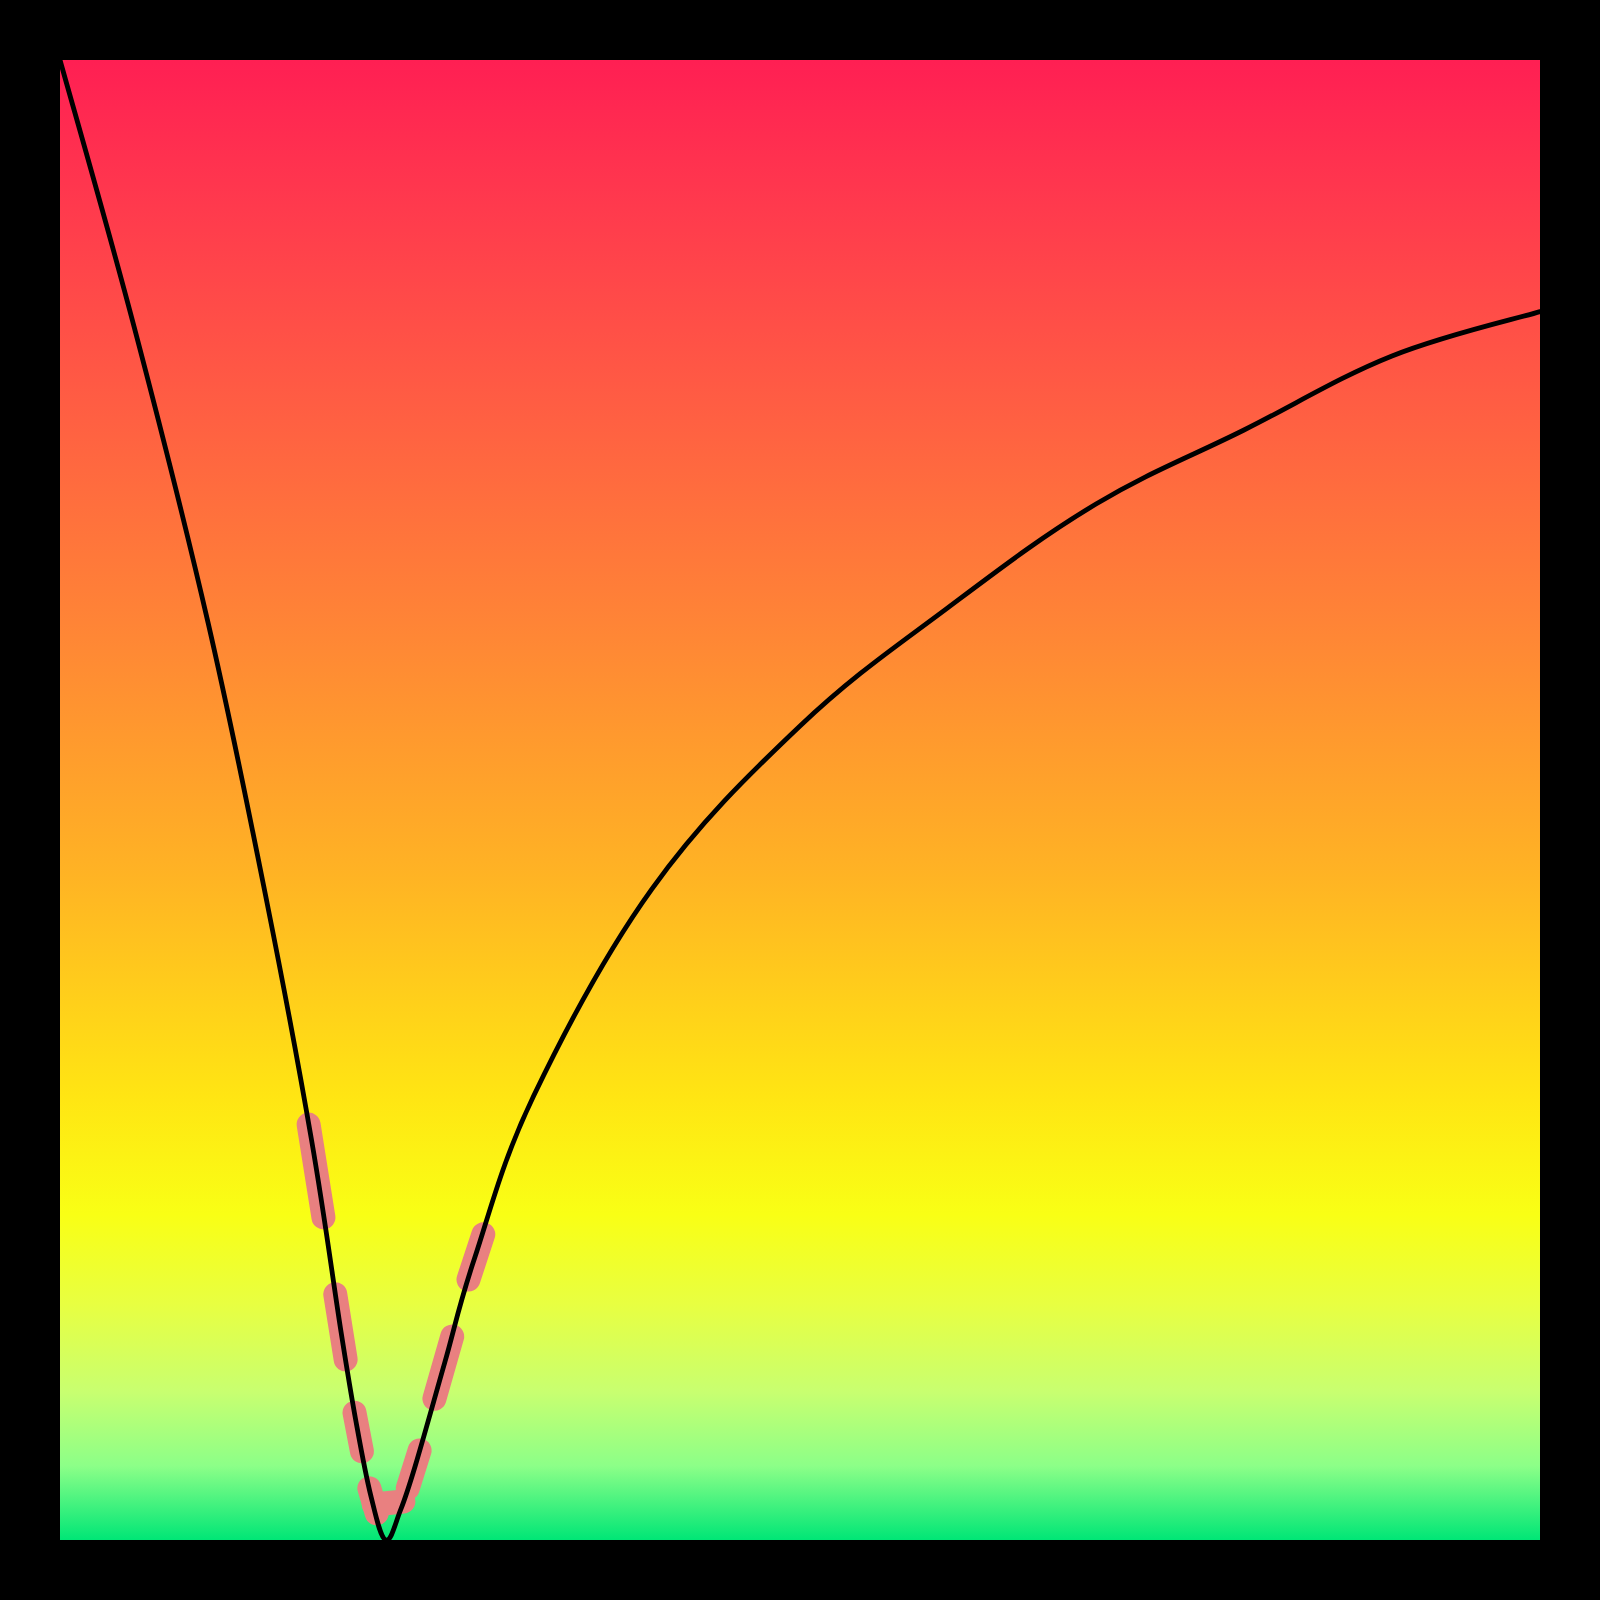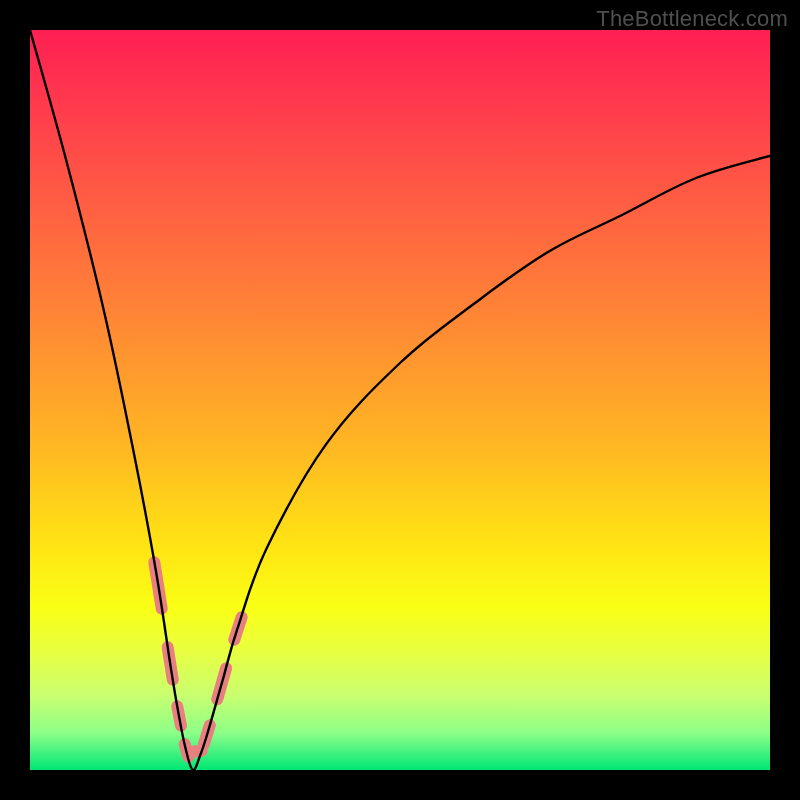--- a/index.html
+++ b/index.html
@@ -72,21 +72,20 @@
   }
   .marker-dot {
     fill: #e98080;
   }
 </style>
 </head>
 <body>
 
 <div class="frame">
 
-  <div class="watermark">TheBottleneck.com</div>
 
   <div class="plot-area">
     <svg class="curves" viewBox="0 0 740 740">
       <g id="marker-layer">
           <line x1="124.32000000000001" y1="532.3066666666667" x2="131.72000000000003" y2="578.6800000000001" class="marker-seg"></line>
           <circle cx="131.72000000000003" cy="578.6800000000001" r="5.5" class="marker-dot"></circle>
           <circle cx="137.64000000000001" cy="617.1600000000001" r="5.5" class="marker-dot"></circle>
           <line x1="137.64000000000001" y1="617.1600000000001" x2="142.82" y2="649.72" class="marker-seg"></line>
           <circle cx="142.82" cy="649.72" r="5.5" class="marker-dot"></circle>
           <circle cx="147.26" cy="676.3599999999999" r="5.5" class="marker-dot"></circle>

